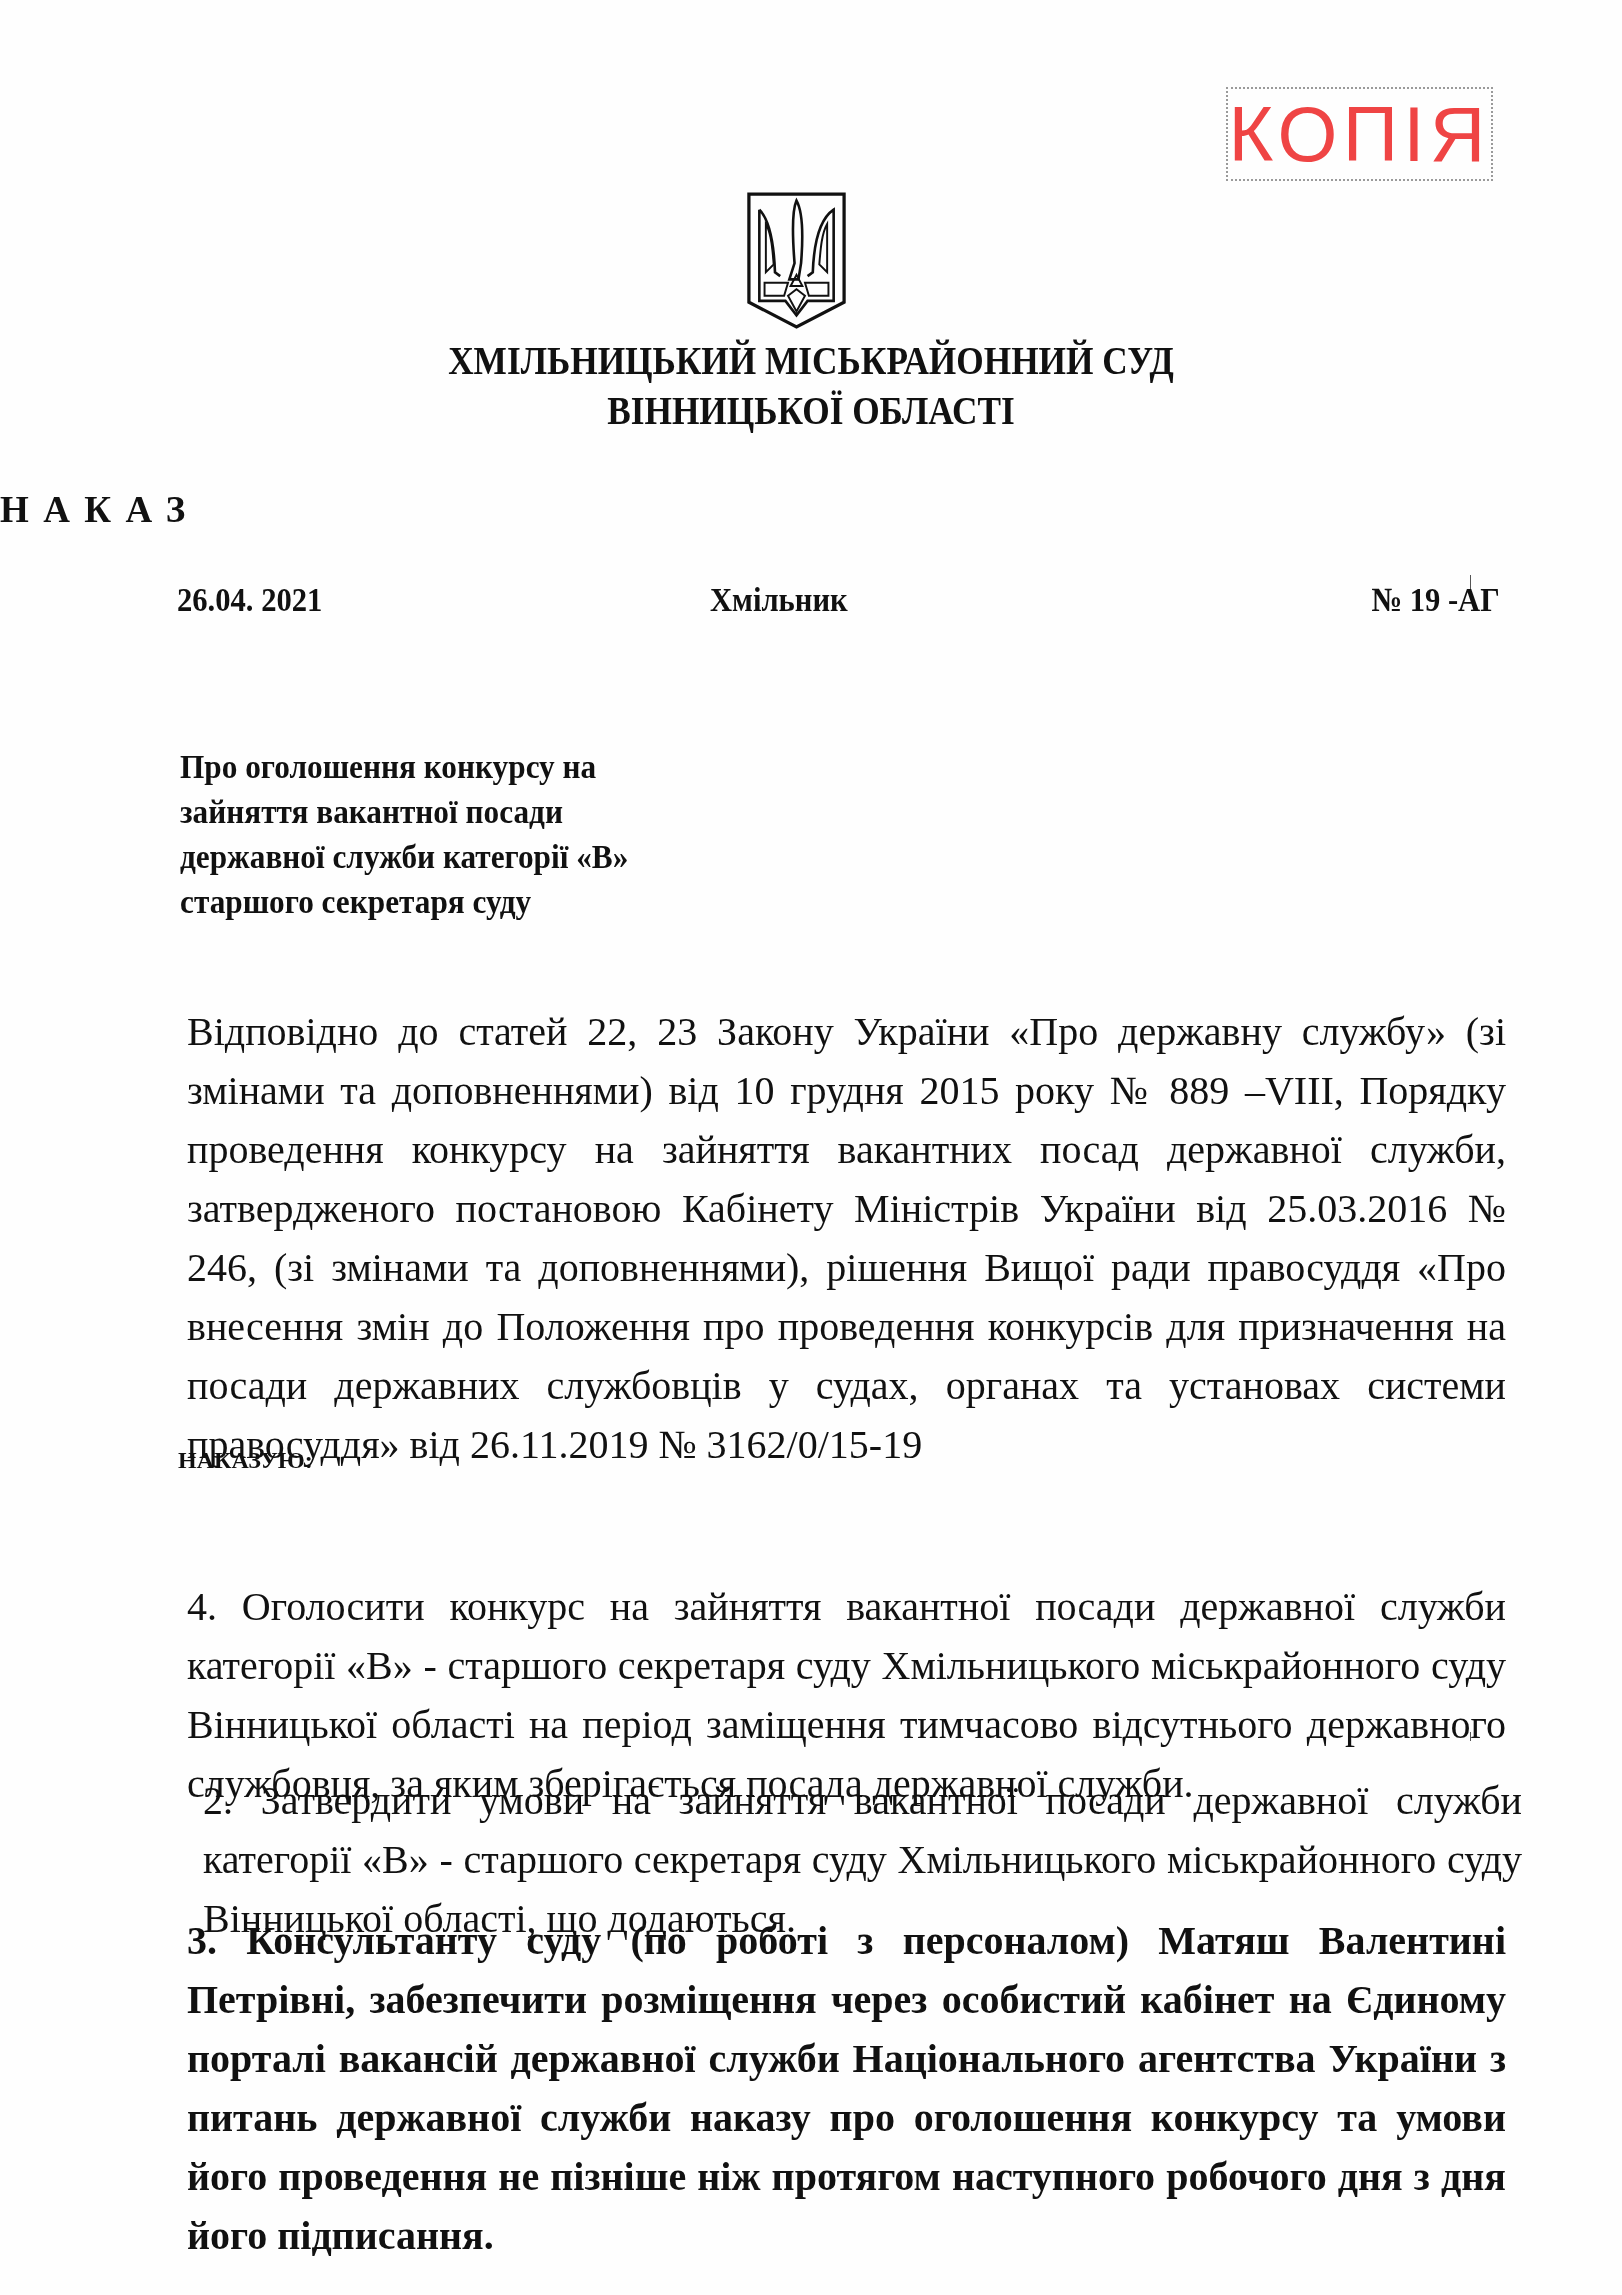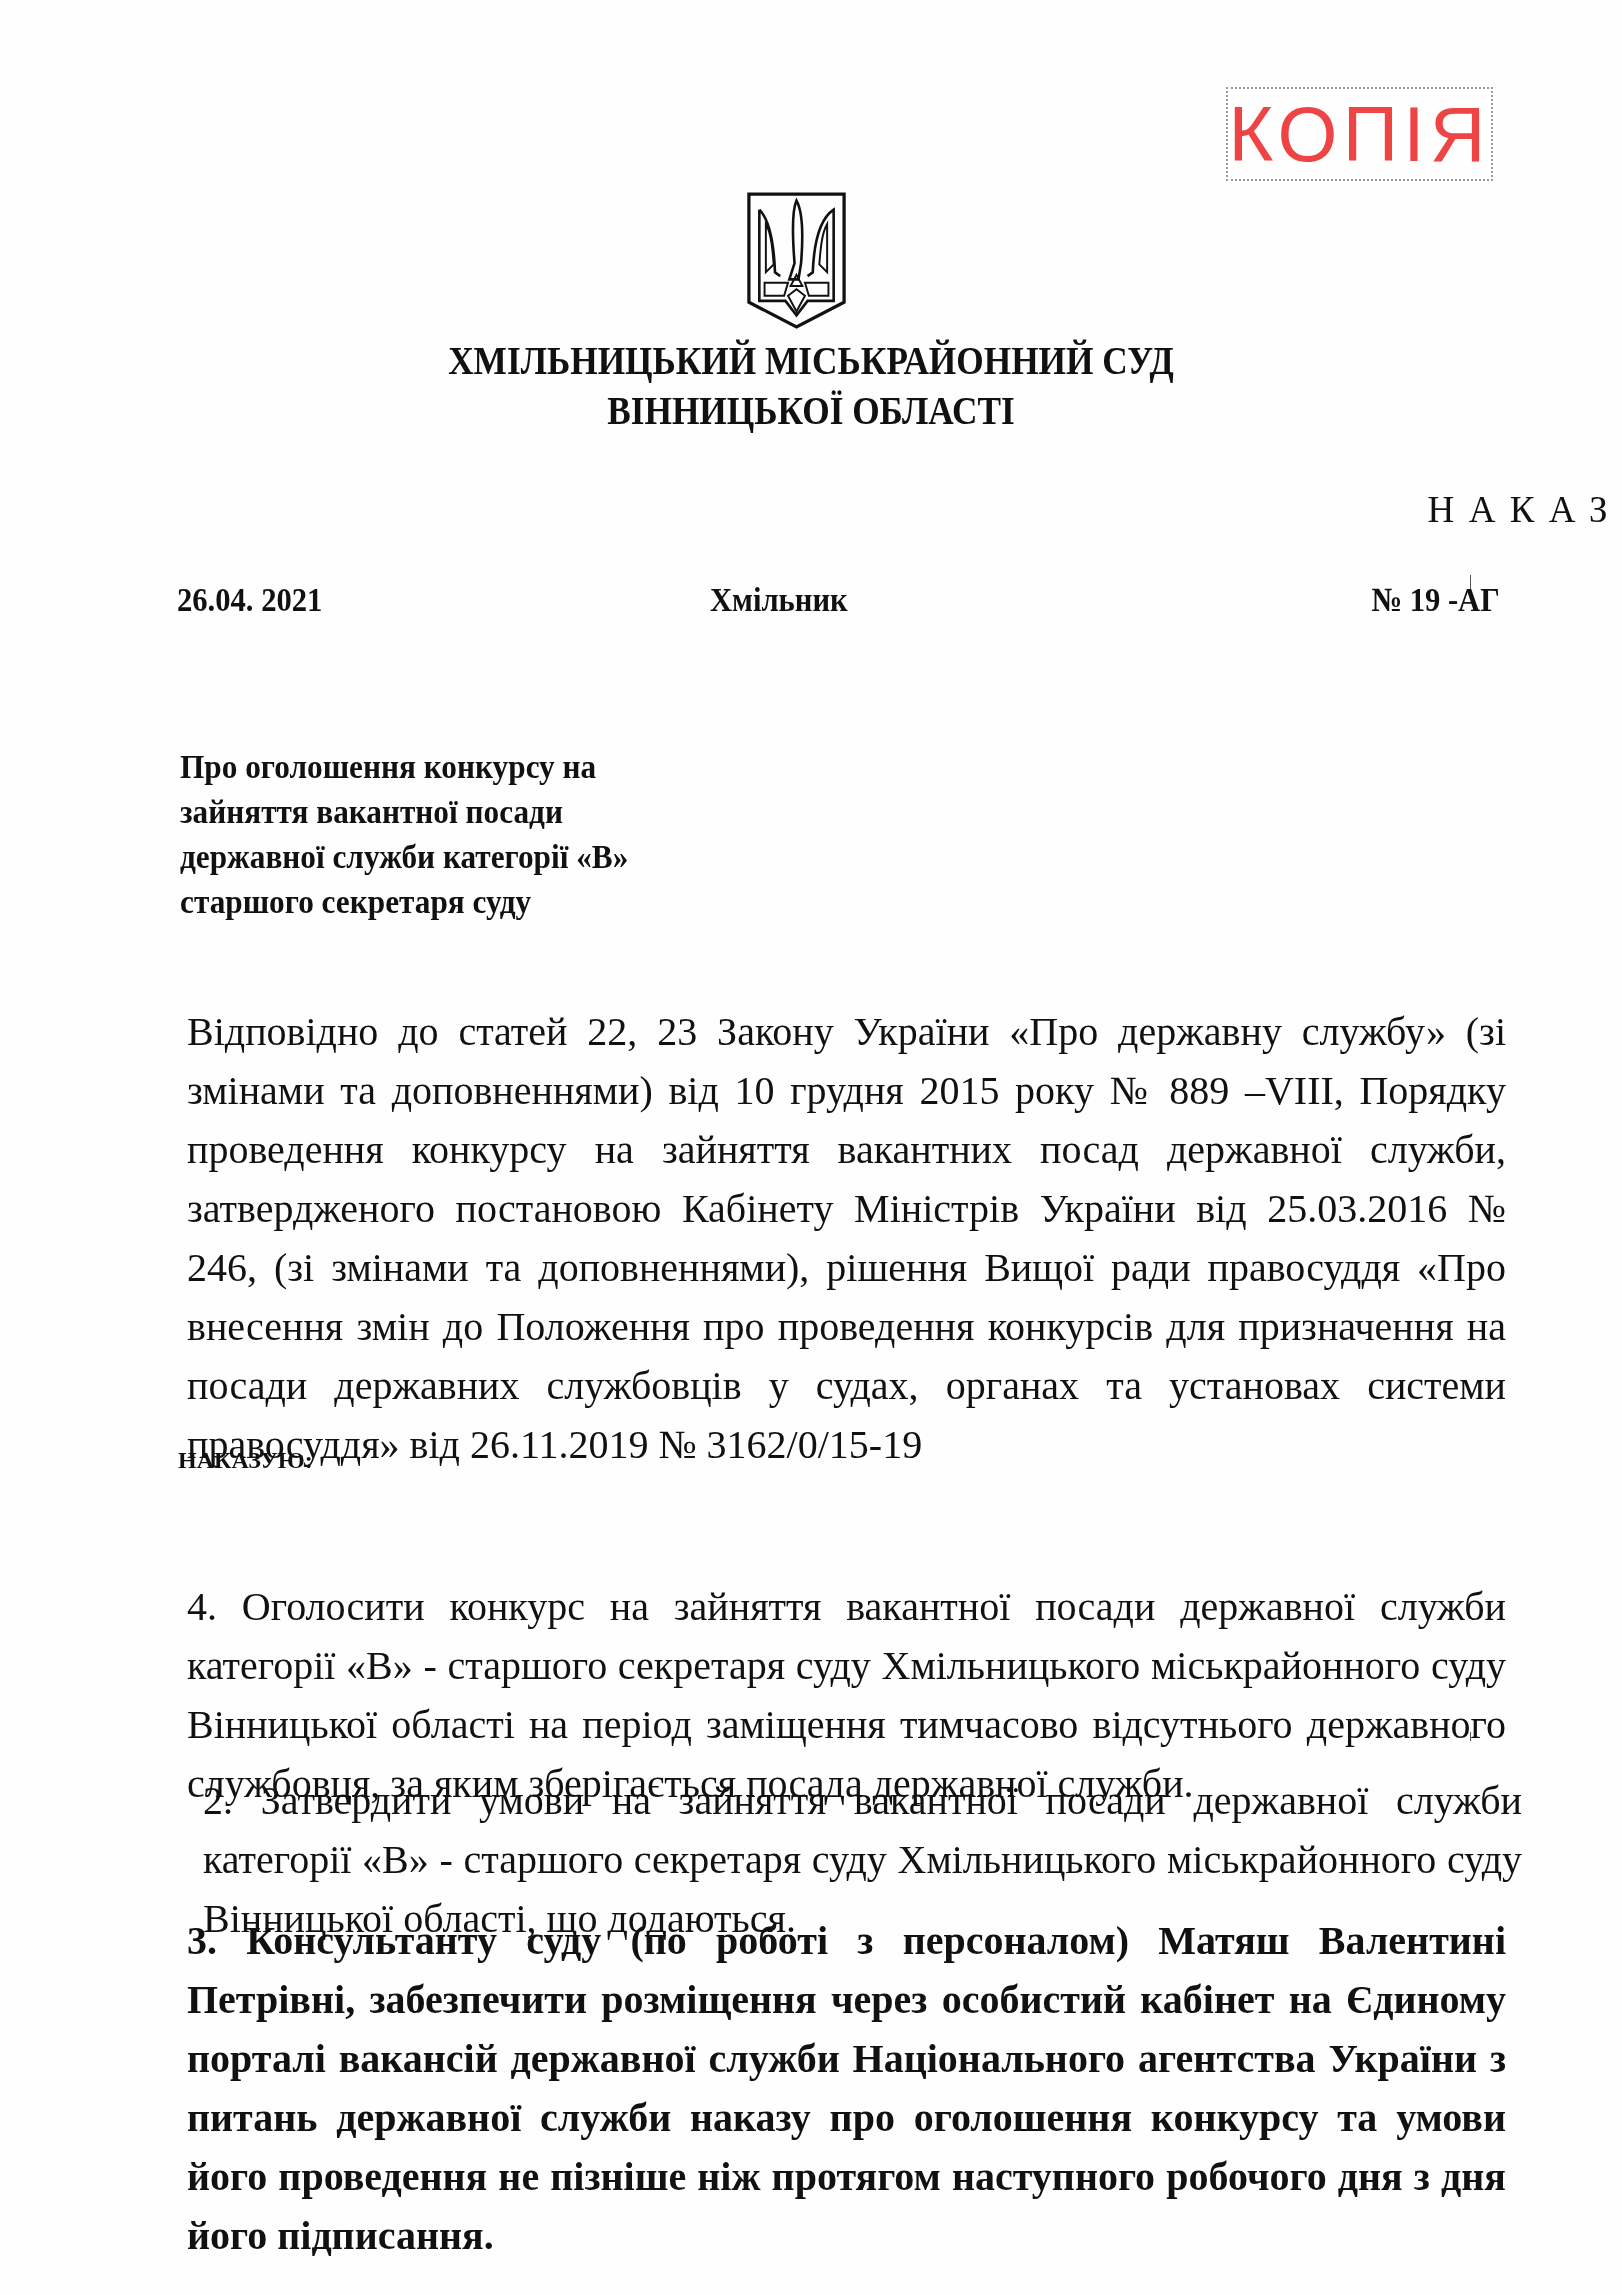--- a/index.html
+++ b/index.html
@@ -13,22 +13,22 @@
   .stamp span { font-family: "Liberation Sans", "DejaVu Sans", sans-serif; font-size: 77px;
                 color: #ef4444; letter-spacing: 5.2px; line-height: 1; }
 
   .emblem { position: absolute; left: 745px; top: 191px; width: 103px; height: 139px; }
 
   .court { position: absolute; left: 0; width: 1622px; text-align: center;
            font-weight: bold; font-size: 41px; line-height: 1; transform: scaleX(0.86); transform-origin: center; }
   .court1 { top: 340px; }
   .court2 { top: 390px; }
 
-  .order-title { position: absolute; left: 0; top: 488px; width: 1622px; text-align: right;
-                 font-weight: normal; font-size: 37px; letter-spacing: 14.4px; }
+  .order-title { position: absolute; left: 0; top: 488px; width: 1622px; text-align: left;
+                 font-weight: bold; font-size: 37px; letter-spacing: 14.4px; }
 
   .meta { position: absolute; top: 581px; font-weight: bold; font-size: 34px; transform: scaleX(0.9); }
   .meta-date { left: 177px; transform-origin: left; }
   .meta-city { left: 710px; transform-origin: left; }
   .meta-num { right: 122px; transform-origin: right; }
 
   .subject { position: absolute; left: 180px; top: 744px; width: 589px;
              font-weight: bold; font-size: 34px; line-height: 45px; transform: scaleX(0.92); transform-origin: left; }
   .subject div { white-space: nowrap; }
 

